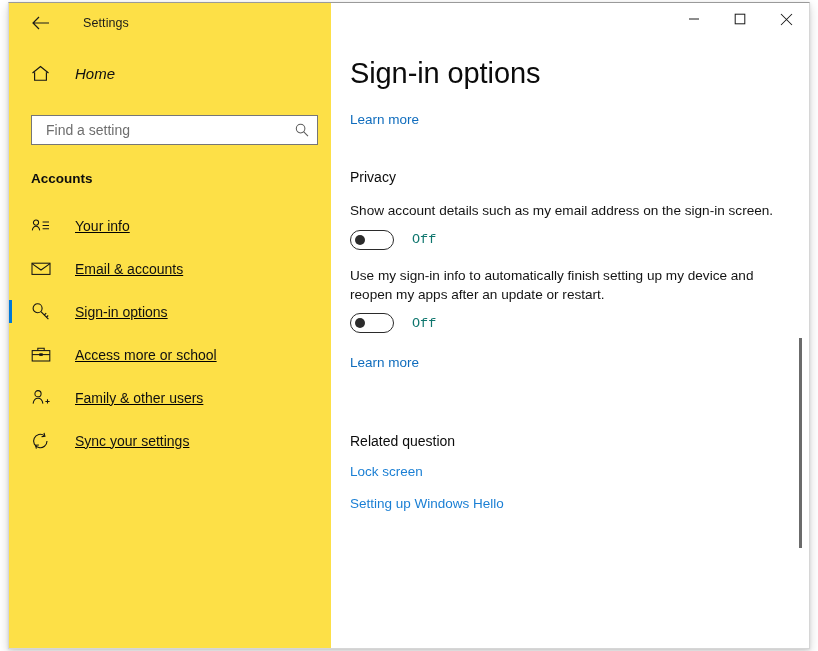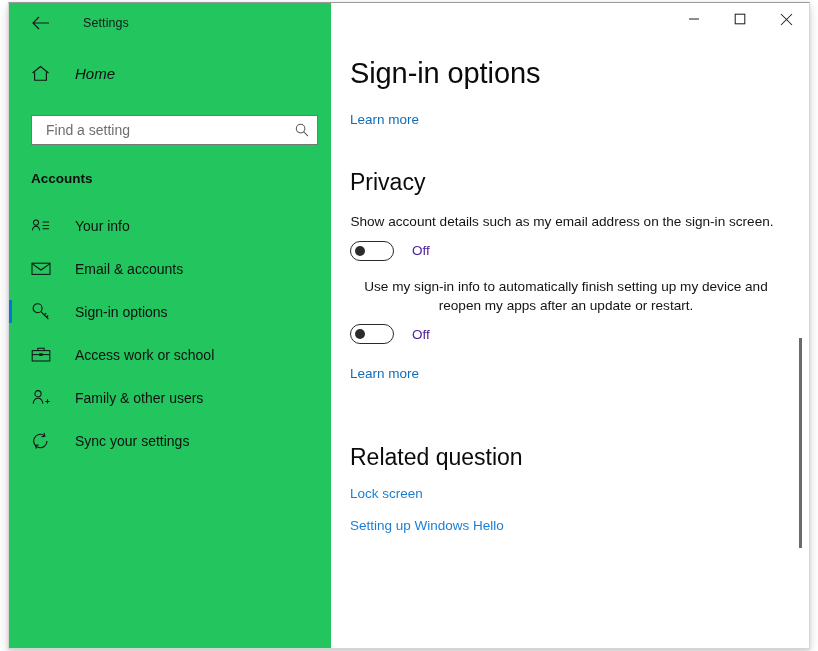--- a/index.html
+++ b/index.html
@@ -24,21 +24,21 @@
     box-sizing: border-box;
     display: flex;
     overflow: hidden;
     box-shadow: 0 4px 10px rgba(0,0,0,0.16), 0 1px 3px rgba(0,0,0,0.10);
   }
 
   
   #sidebar {
     width: 322px;
     flex: 0 0 322px;
-    background: #22c55e;
+    background: #fde047;
     position: relative;
     box-sizing: border-box;
   }
 
   .titlebar-left {
     height: 40px;
     display: flex;
     align-items: center;
     padding-left: 14px;
     box-sizing: border-box;
@@ -117,20 +117,21 @@
 
   .section-label {
     margin: 26px 0 0 22px;
     font-size: 13.5px;
     font-weight: bold;
     color: #0d0d0d;
   }
 
   .nav-list {
     margin-top: 18px;
+    text-decoration: underline;
   }
   .nav-item {
     position: relative;
     height: 43px;
     display: flex;
     align-items: center;
     padding-left: 22px;
     box-sizing: border-box;
     cursor: default;
   }
@@ -199,33 +200,32 @@
     font-size: 13.5px;
     text-decoration: none;
     cursor: default;
     display: inline-block;
   }
   a.link.blue2 { color: #1a7fd4; text-align: right; }
 
   .link-row { margin-top: 20px; }
 
   .group-head {
-    font-size: 23px;
+    font-size: 14px;
     font-weight: normal;
     color: #0b0b0b;
     margin: 41px 0 0 0;
   }
 
   .setting-desc {
     font-size: 13.6px;
     color: #141414;
     line-height: 1.38;
     margin-top: 17px;
     max-width: 424px;
-    text-align: center;
   }
   .setting-desc.wide { max-width: 432px; }
 
   .toggle-row {
     display: flex;
     align-items: center;
     margin-top: 9px;
   }
   .toggle {
     width: 44px;
@@ -243,22 +243,23 @@
     width: 10px;
     height: 10px;
     border-radius: 50%;
     background: #2b2b2b;
     top: 50%;
     left: 4px;
     transform: translateY(-50%);
   }
   .toggle-state {
     font-size: 13.5px;
-    color: #4c1d95;
+    color: #0f766e;
     margin-left: 18px;
+    font-family: Liberation Mono, monospace;
   }
 
   .related-head { margin-top: 62px; }
   .question-head { margin-top: 60px; }
 
   .related-link { margin-top: 13px; }
   .q-link { margin-top: 14px; }
 
   
   #scroll-track {
@@ -359,21 +360,21 @@
       <div class="nav-item">
         <span class="sel-bar"></span>
         <span class="nav-ico">
           <svg width="20" height="17" viewBox="0 0 20 17">
             <rect x="1.2" y="4.6" width="17.6" height="10.4" fill="none" stroke="#141414" stroke-width="1.05"></rect>
             <path d="M6.8 4.4 L6.8 2.2 L13.2 2.2 L13.2 4.4" fill="none" stroke="#141414" stroke-width="1.05"></path>
             <path d="M1.2 8.6 L18.8 8.6" fill="none" stroke="#141414" stroke-width="1.05"></path>
             <rect x="8.3" y="7.3" width="3.4" height="2.6" fill="#141414"></rect>
           </svg>
         </span>
-        <span class="nav-label">Access work or school</span>
+        <span class="nav-label">Access more or school</span>
       </div>
 
       <div class="nav-item">
         <span class="sel-bar"></span>
         <span class="nav-ico">
           <svg width="20" height="17" viewBox="0 0 20 17">
             <circle cx="7" cy="4.7" r="3.1" fill="none" stroke="#141414" stroke-width="1.05"></circle>
             <path d="M2.1 14.6 C2.7 10.6 4.7 9.2 7 9.2 C9.3 9.2 11.3 10.6 11.9 14.6" fill="none" stroke="#141414" stroke-width="1.05"></path>
             <path d="M14.4 12.4 L18.6 12.4 M16.5 10.3 L16.5 14.5" fill="none" stroke="#141414" stroke-width="1.05"></path>
           </svg>

